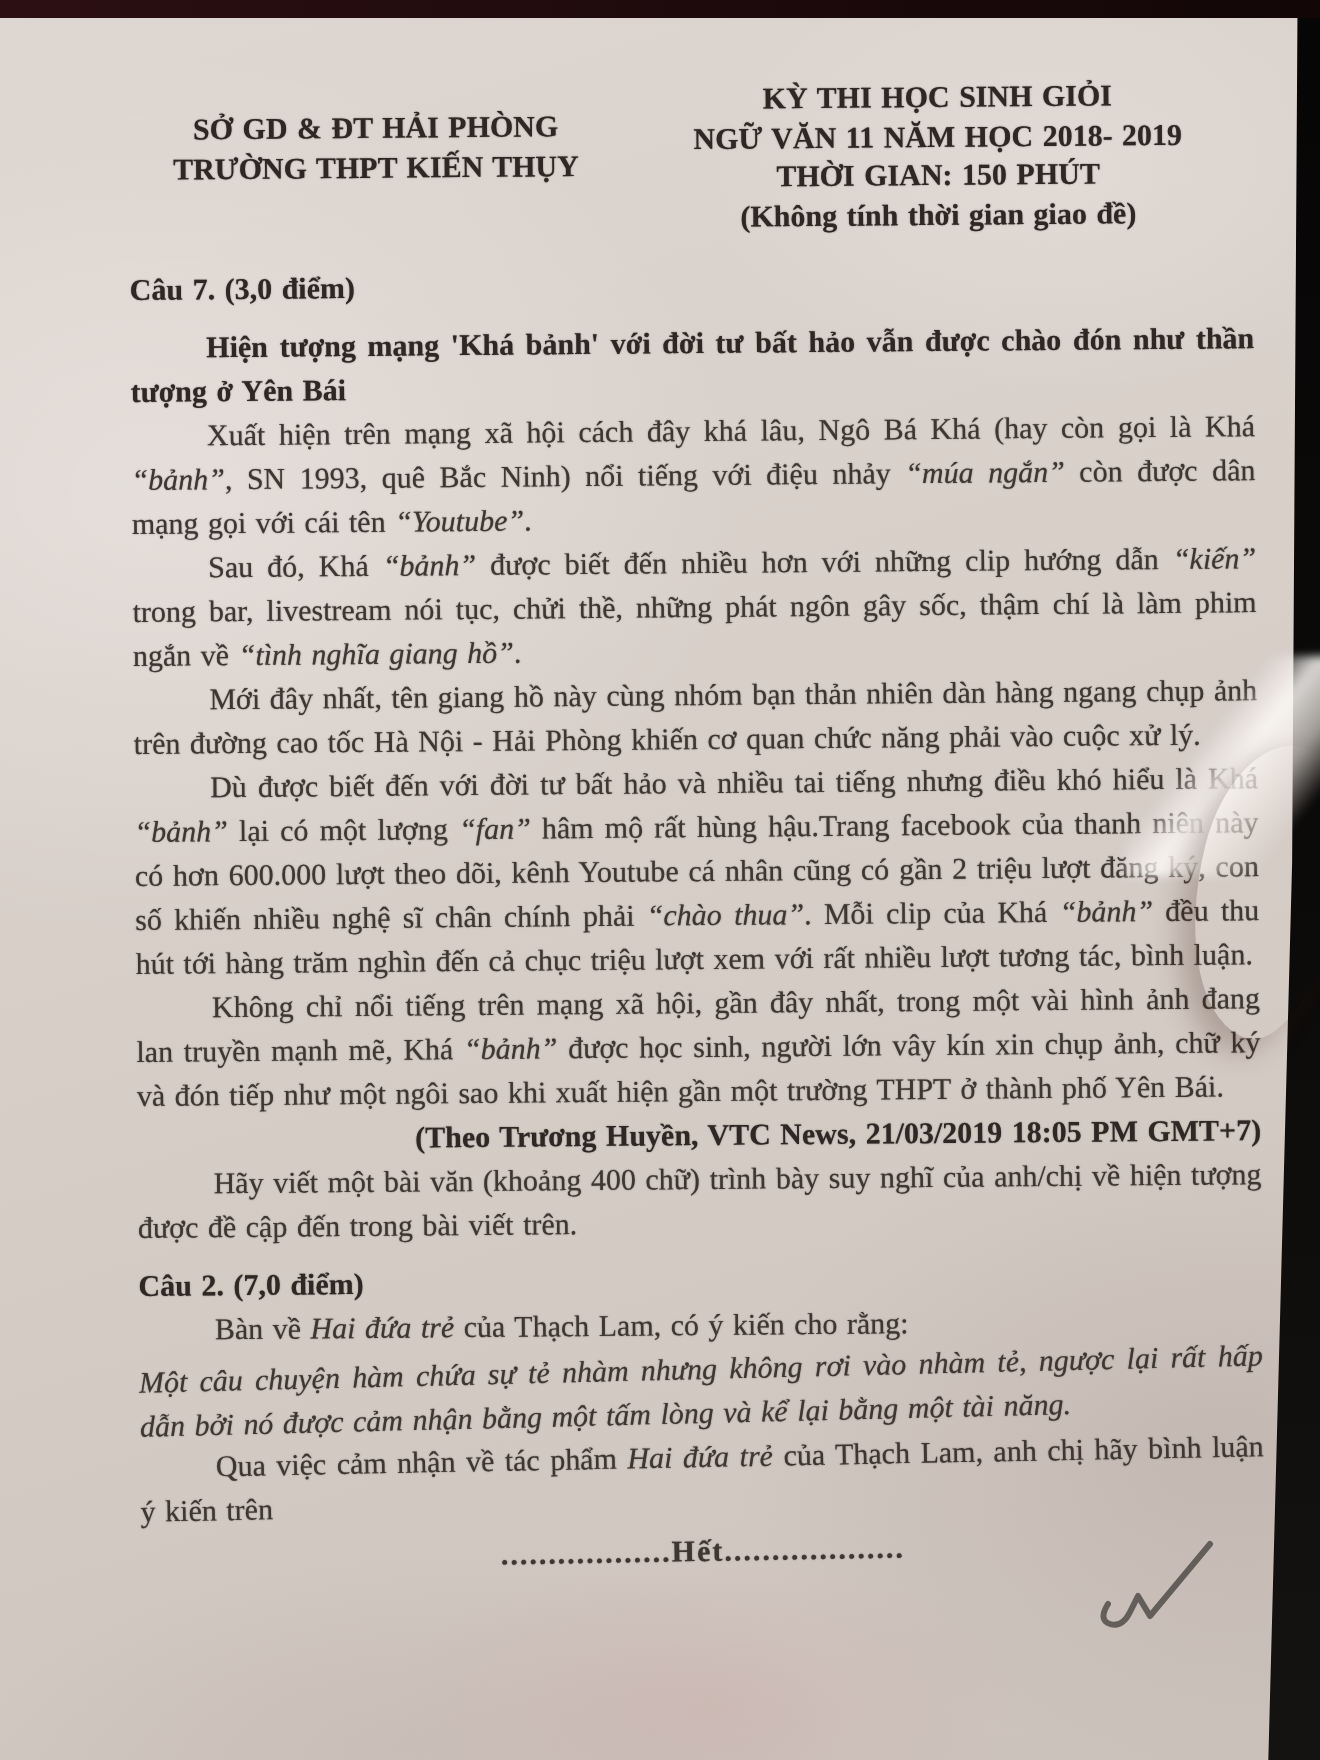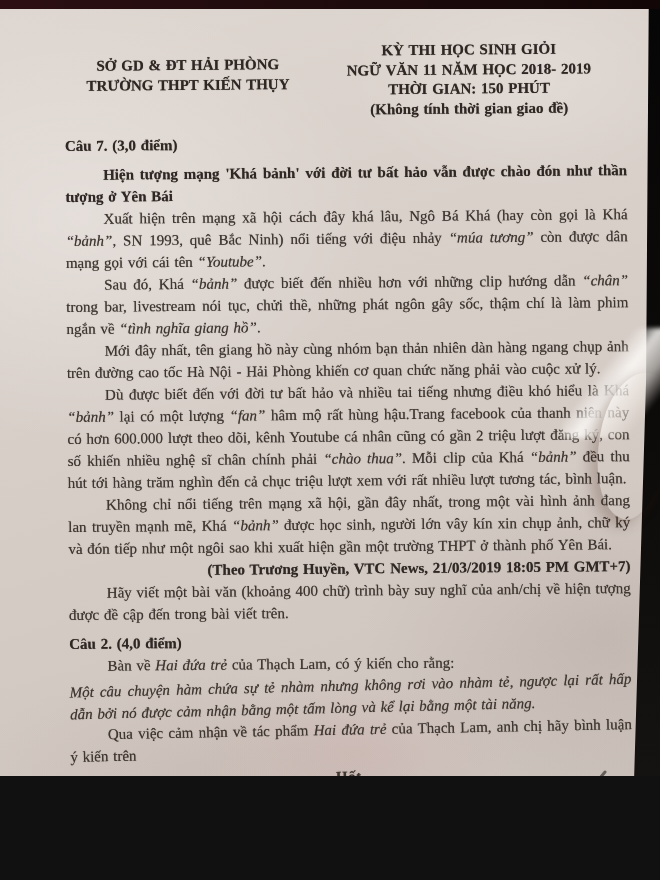--- a/index.html
+++ b/index.html
@@ -3,21 +3,21 @@
 <meta charset="utf-8">
 <style>
   * { margin: 0; padding: 0; box-sizing: border-box; }
   html, body { width: 660px; height: 880px; overflow: hidden; }
   body {
     font-family: "Liberation Serif", "DejaVu Serif", serif;
     background: #111;
   }
   .stage {
     position: relative;
-    width: 660px; height: 776px;
+    width: 660px; height: 880px;
     overflow: hidden;
     padding-left: 30px;
   }
   
   .paper {
     position: absolute; inset: 0;
     background: linear-gradient(163deg, #ded6d0 0%, var(--paper) 42%, #d2c8c2 78%, #cbc1bb 100%);
   }
   .paper::before {
     content: "";
@@ -101,28 +101,28 @@
       <div class="hdr-right">
         <div>KỲ THI HỌC SINH GIỎI</div>
         <div>NGỮ VĂN 11 NĂM HỌC 2018- 2019</div>
         <div>THỜI GIAN: 150 PHÚT</div>
         <div>(Không tính thời gian giao đề)</div>
       </div>
     </header>
     <main>
         <p class="blk heading"><span>Câu 7. (3,0 điểm)</span></p>
         <p class="blk lead"><span>Hiện tượng mạng 'Khá bảnh' với đời tư bất hảo vẫn được chào đón như thần tượng ở Yên Bái</span></p>
-        <p class="blk para"><span>Xuất hiện trên mạng xã hội cách đây khá lâu, Ngô Bá Khá (hay còn gọi là Khá </span><span class="it">“bảnh”</span><span>, SN 1993, quê Bắc Ninh) nổi tiếng với điệu nhảy </span><span class="it">“múa tương”</span><span> còn được dân mạng gọi với cái tên </span><span class="it">“Youtube”</span><span>.</span></p>
-        <p class="blk para"><span>Sau đó, Khá </span><span class="it">“bảnh”</span><span> được biết đến nhiều hơn với những clip hướng dẫn </span><span class="it">“chân”</span><span> trong bar, livestream nói tục, chửi thề, những phát ngôn gây sốc, thậm chí là làm phim ngắn về </span><span class="it">“tình nghĩa giang hồ”</span><span>.</span></p>
+        <p class="blk para"><span>Xuất hiện trên mạng xã hội cách đây khá lâu, Ngô Bá Khá (hay còn gọi là Khá </span><span class="it">“bảnh”</span><span>, SN 1993, quê Bắc Ninh) nổi tiếng với điệu nhảy </span><span class="it">“múa ngắn”</span><span> còn được dân mạng gọi với cái tên </span><span class="it">“Youtube”</span><span>.</span></p>
+        <p class="blk para"><span>Sau đó, Khá </span><span class="it">“bảnh”</span><span> được biết đến nhiều hơn với những clip hướng dẫn </span><span class="it">“kiến”</span><span> trong bar, livestream nói tục, chửi thề, những phát ngôn gây sốc, thậm chí là làm phim ngắn về </span><span class="it">“tình nghĩa giang hồ”</span><span>.</span></p>
         <p class="blk para"><span>Mới đây nhất, tên giang hồ này cùng nhóm bạn thản nhiên dàn hàng ngang chụp ảnh trên đường cao tốc Hà Nội - Hải Phòng khiến cơ quan chức năng phải vào cuộc xử lý.</span></p>
         <p class="blk para"><span>Dù được biết đến với đời tư bất hảo và nhiều tai tiếng nhưng điều khó hiểu là Khá </span><span class="it">“bảnh”</span><span> lại có một lượng </span><span class="it">“fan”</span><span> hâm mộ rất hùng hậu.Trang facebook của thanh niên này có hơn 600.000 lượt theo dõi, kênh Youtube cá nhân cũng có gần 2 triệu lượt đăng ký, con số khiến nhiều nghệ sĩ chân chính phải </span><span class="it">“chào thua”</span><span>. Mỗi clip của Khá </span><span class="it">“bảnh”</span><span> đều thu hút tới hàng trăm nghìn đến cả chục triệu lượt xem với rất nhiều lượt tương tác, bình luận.</span></p>
         <p class="blk para"><span>Không chỉ nổi tiếng trên mạng xã hội, gần đây nhất, trong một vài hình ảnh đang lan truyền mạnh mẽ, Khá </span><span class="it">“bảnh”</span><span> được học sinh, người lớn vây kín xin chụp ảnh, chữ ký và đón tiếp như một ngôi sao khi xuất hiện gần một trường THPT ở thành phố Yên Bái.</span></p>
         <p class="blk attrib"><span>(Theo Trương Huyền, VTC News, 21/03/2019 18:05 PM GMT+7)</span></p>
         <p class="blk para"><span>Hãy viết một bài văn (khoảng 400 chữ) trình bày suy nghĩ của anh/chị  về hiện tượng được đề cập đến trong bài viết trên.</span></p>
-        <p class="blk heading"><span>Câu 2. (4,0 điểm)</span></p>
+        <p class="blk heading"><span>Câu 2. (7,0 điểm)</span></p>
         <p class="blk para"><span>Bàn về </span><span class="it">Hai đứa trẻ</span><span> của Thạch Lam, có ý kiến cho rằng:</span></p>
         <p class="blk quote"><span class="it">Một câu chuyện hàm chứa sự tẻ nhàm nhưng không rơi vào nhàm tẻ, ngược lại rất hấp dẫn bởi nó được cảm nhận bằng một tấm lòng và kể lại bằng một tài năng.</span></p>
         <p class="blk closing"><span>Qua việc cảm nhận về tác phẩm </span><span class="it">Hai đứa trẻ</span><span> của Thạch Lam, anh chị hãy bình luận ý kiến trên</span></p>
         <p class="blk endline"><span>..................Hết...................</span></p>
       </main>
   </div>
 
   <div class="paper-fold"></div>
   <div class="finger"></div>
 

